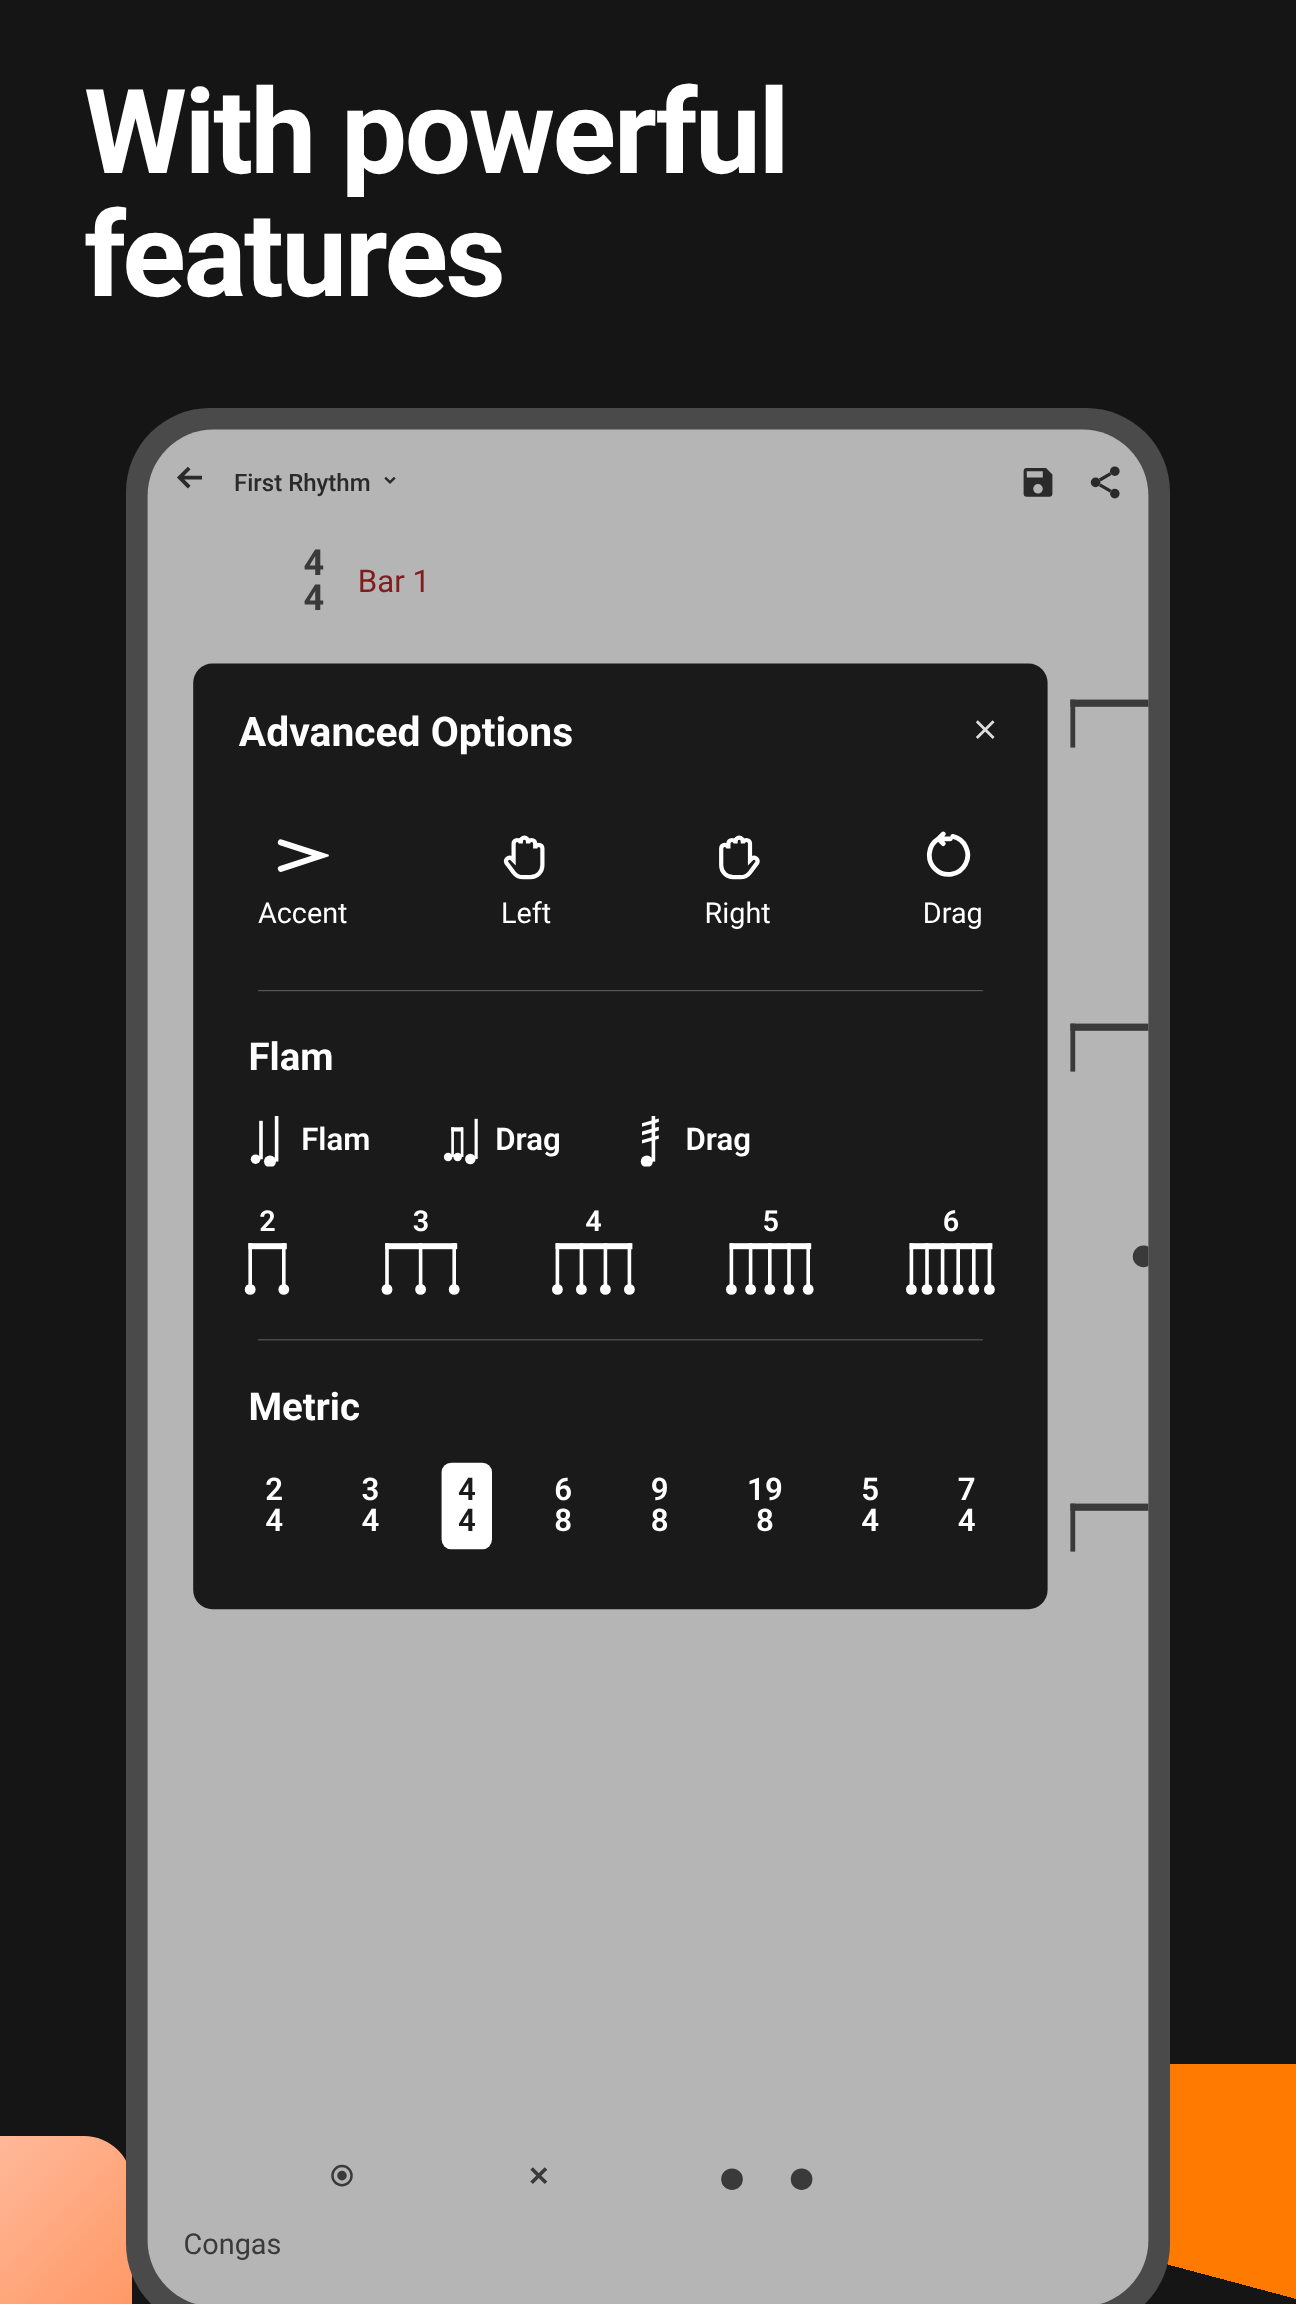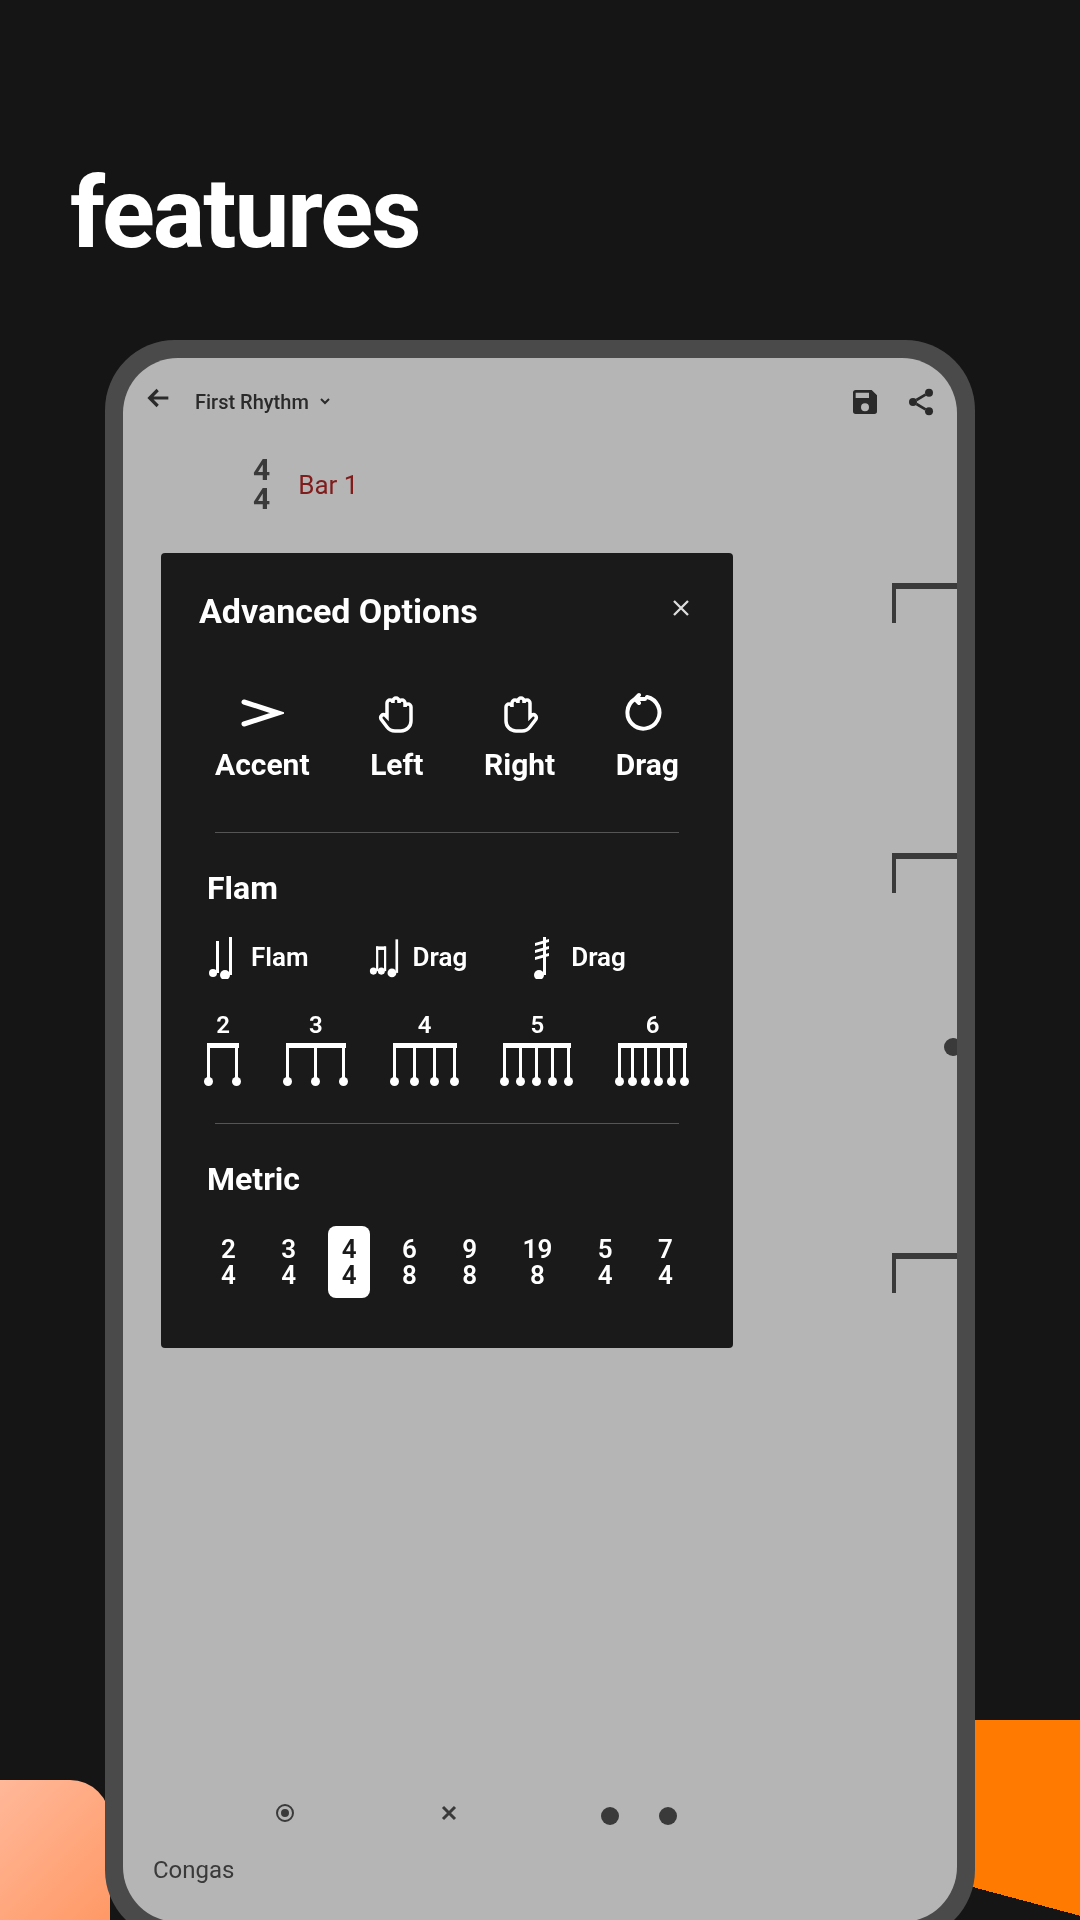--- a/index.html
+++ b/index.html
@@ -85,44 +85,44 @@
 }
 .bottom-icon { font-size: 28px; color: #3a3a3a; }
 .dots-pair { display: flex; gap: 40px; }
 .dot-big { width: 18px; height: 18px; background: #3a3a3a; border-radius: 50%; }
 
 
 .modal {
   position: absolute;
   top: 195px;
   left: 38px;
-  width: 572px;
+  width: 712px;
   background: #1a1a1a;
-  border-radius: 4px;
+  border-radius: 16px;
   padding: 38px 38px 50px;
   color: #fff;
 }
 .modal-header {
   display: flex;
   justify-content: space-between;
   align-items: center;
   margin-bottom: 60px;
 }
 .modal-title { font-size: 34px; font-weight: 700; }
 .close-x { font-size: 32px; color: #ddd; cursor: pointer; }
 
 .options-row {
   display: flex;
   justify-content: space-between;
   padding: 0 16px;
   margin-bottom: 50px;
 }
 .option-item { text-align: center; display: flex; flex-direction: column; align-items: center; gap: 12px; }
 .option-icon { width: 44px; height: 44px; display: flex; align-items: center; justify-content: center; }
-.option-label { font-size: 30px; font-weight: 700; }
+.option-label { font-size: 24px; font-weight: 400; }
 
 .divider { height: 1px; background: #555; margin: 8px 16px 36px; }
 
 .section-heading { font-size: 32px; font-weight: 700; margin-bottom: 28px; padding: 0 8px; }
 
 .notes-row1 {
   display: flex;
   gap: 60px;
   padding: 0 8px;
   margin-bottom: 32px;
@@ -187,21 +187,21 @@
 .bg-beam .bbbar { position: absolute; top: 0; left: 0; right: 0; height: 6px; background: #3a3a3a; }
 .bg-beam .bbstem { position: absolute; top: 0; width: 4px; height: 40px; background: #3a3a3a; }
 </style>
 </head>
 <body>
 
 <div class="orange-wedge"></div>
 <div class="orange-wedge-left"></div>
 
 <h1 class="hero-text">
-  <br>
+  <span>With powerful</span><br>
   <span>features</span>
 </h1>
 
 <div class="phone-frame">
   <div class="phone-screen">
 
     <div class="app-header">
       <div class="back-arrow">
         <svg width="32" height="32" viewBox="0 0 24 24" fill="none" stroke="#2a2a2a" stroke-width="2.4">
             <path d="M19 12H5M11 18l-6-6 6-6"></path>

